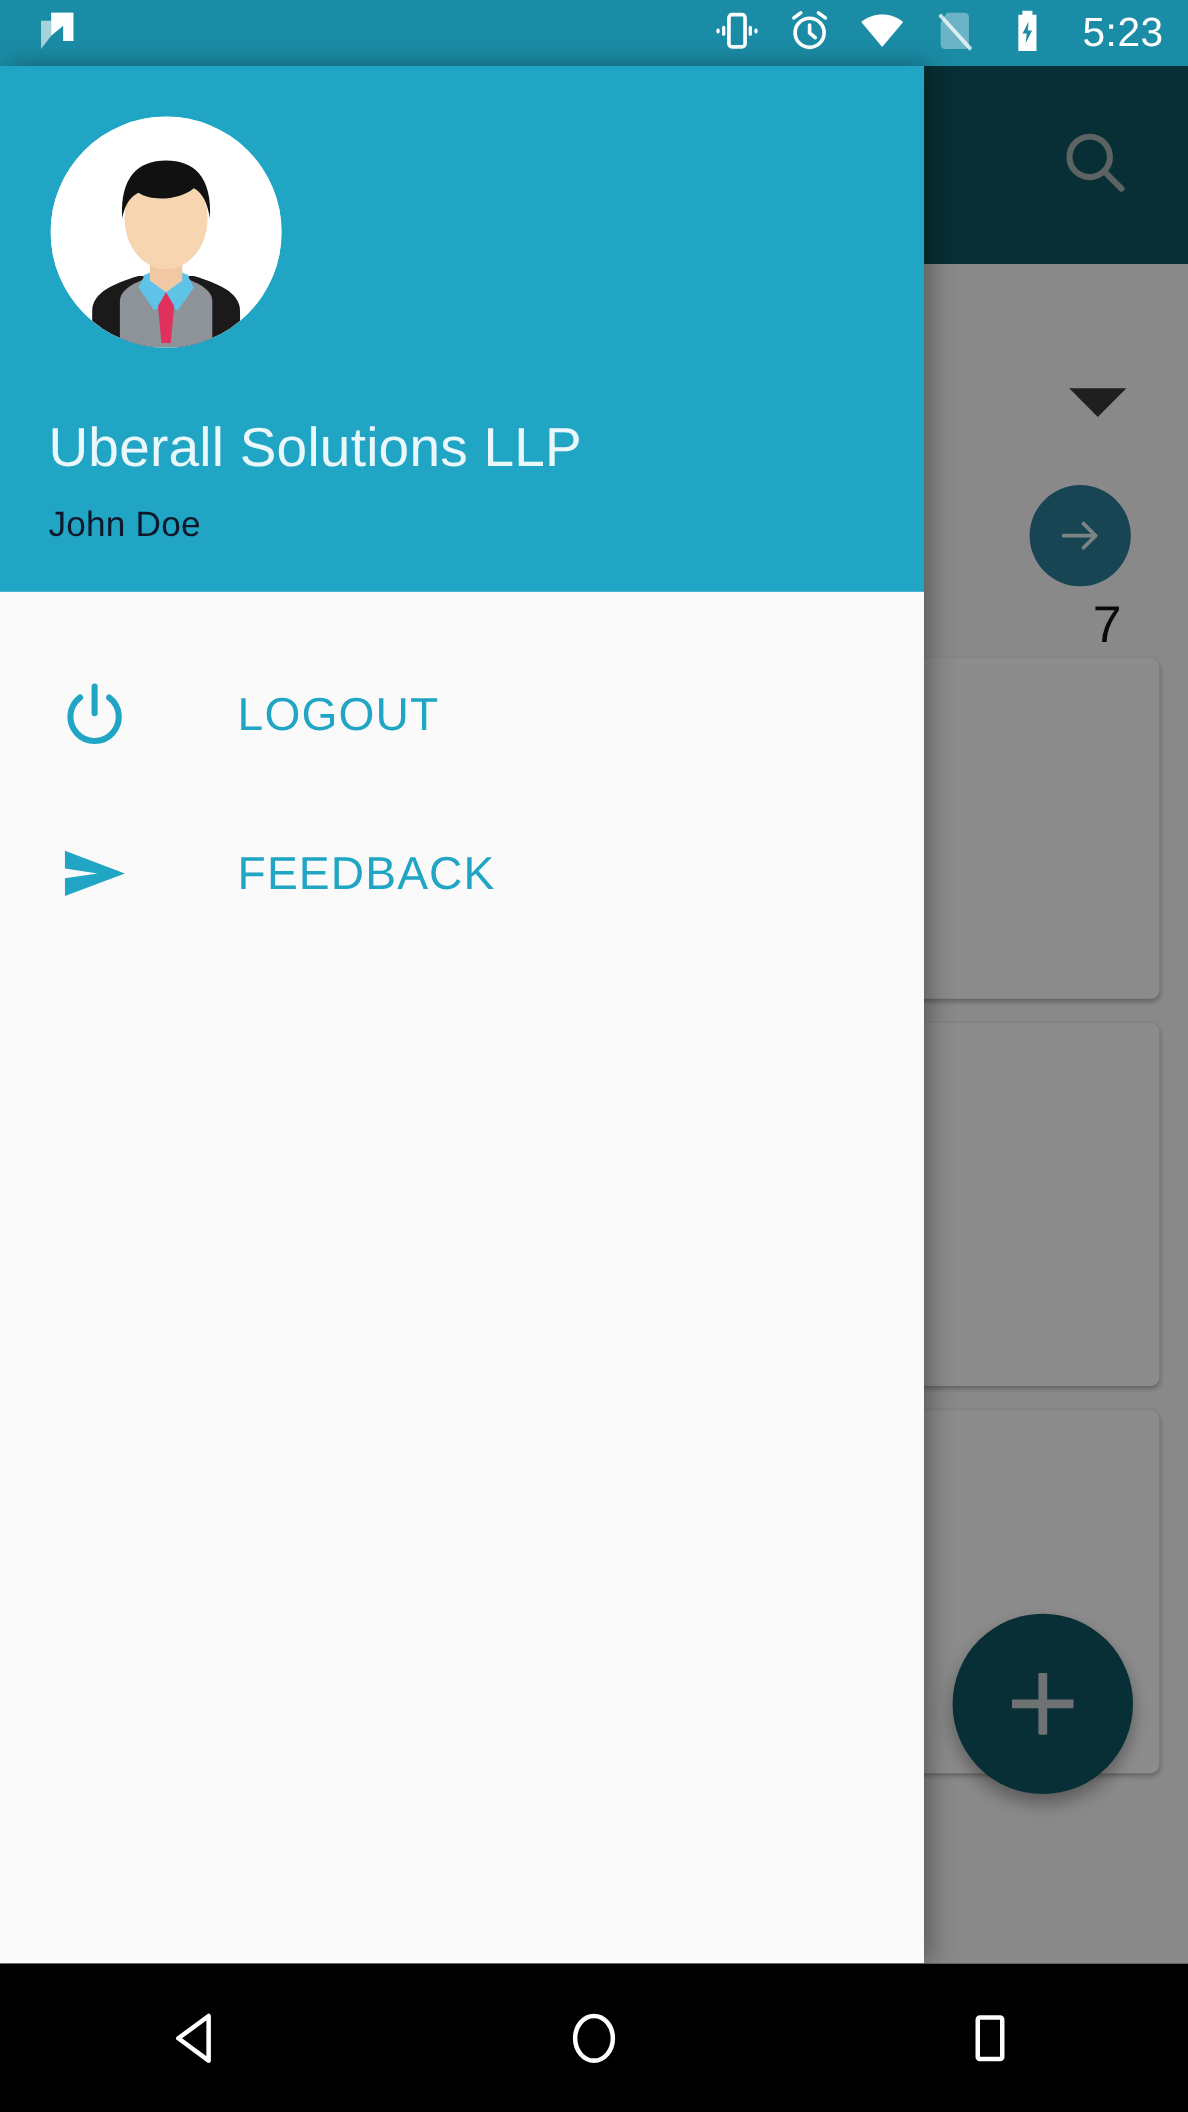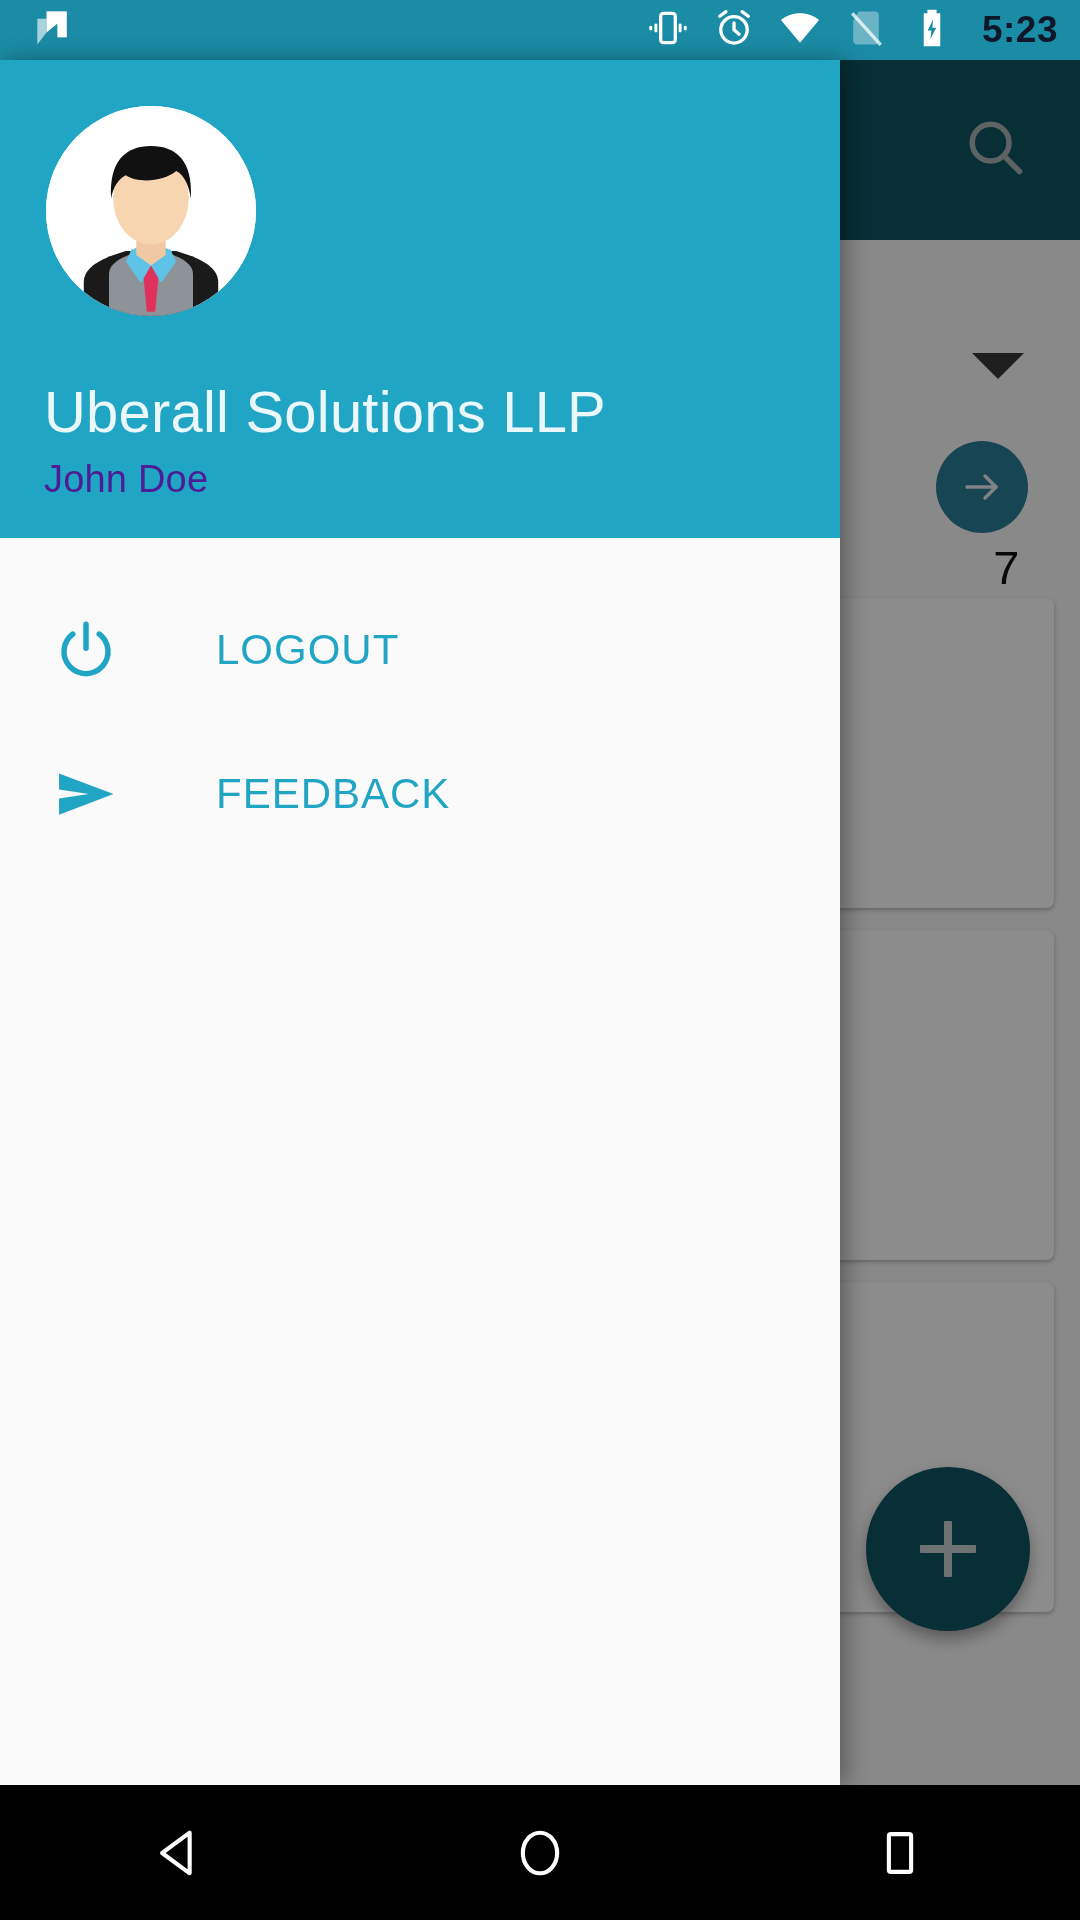--- a/index.html
+++ b/index.html
@@ -114,21 +114,21 @@
     display:flex; align-items:center;
     padding:0 22px 0 30px;
     z-index:40;
   }
   #statusbar .sb-left { display:flex; align-items:center; }
   #statusbar .sb-right {
     margin-left:auto;
     display:flex; align-items:center; gap:22px;
   }
   #sb-time {
-    color:#0f172a; font-size:37px; font-weight:700;
+    color:#ffffff; font-size:37px; font-weight:400;
     letter-spacing:0.5px; margin-left:6px;
   }
 
   
   #drawer {
     position:absolute; left:0; top:60px;
     width:840px; height:1725px;
     background:#fafafa;
     box-shadow:6px 0 22px rgba(0,0,0,0.35);
     z-index:50;
@@ -142,26 +142,26 @@
   }
   #avatar {
     position:absolute; left:46px; top:46px;
     width:210px; height:210px;
     border-radius:50%;
     overflow:hidden;
     background:#ffffff;
   }
   #drawer-title {
     position:absolute; left:44px; top:318px;
-    font-size:58px; color:#eaf7fb; font-weight:400;
+    font-size:50px; color:#eaf7fb; font-weight:400;
     letter-spacing:0.2px; white-space:nowrap;
   }
   #drawer-subtitle {
     position:absolute; left:44px; top:398px;
-    font-size:38px; color:#4c1d95; font-weight:400;
+    font-size:32px; color:#0f172a; font-weight:400;
     letter-spacing:0.2px; white-space:nowrap;
   }
 
   #drawer-menu { padding-top:40px; }
   .menu-item {
     display:flex; align-items:center;
     height:144px;
     padding-left:48px;
     cursor:pointer;
   }

